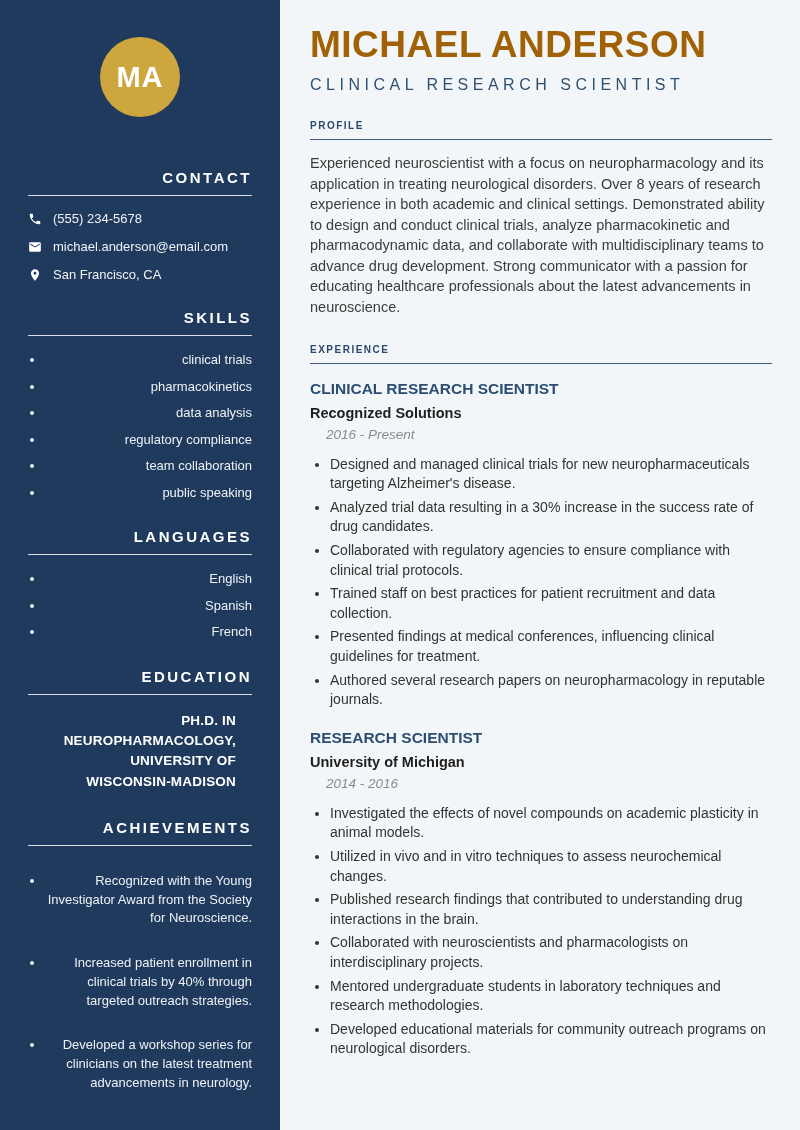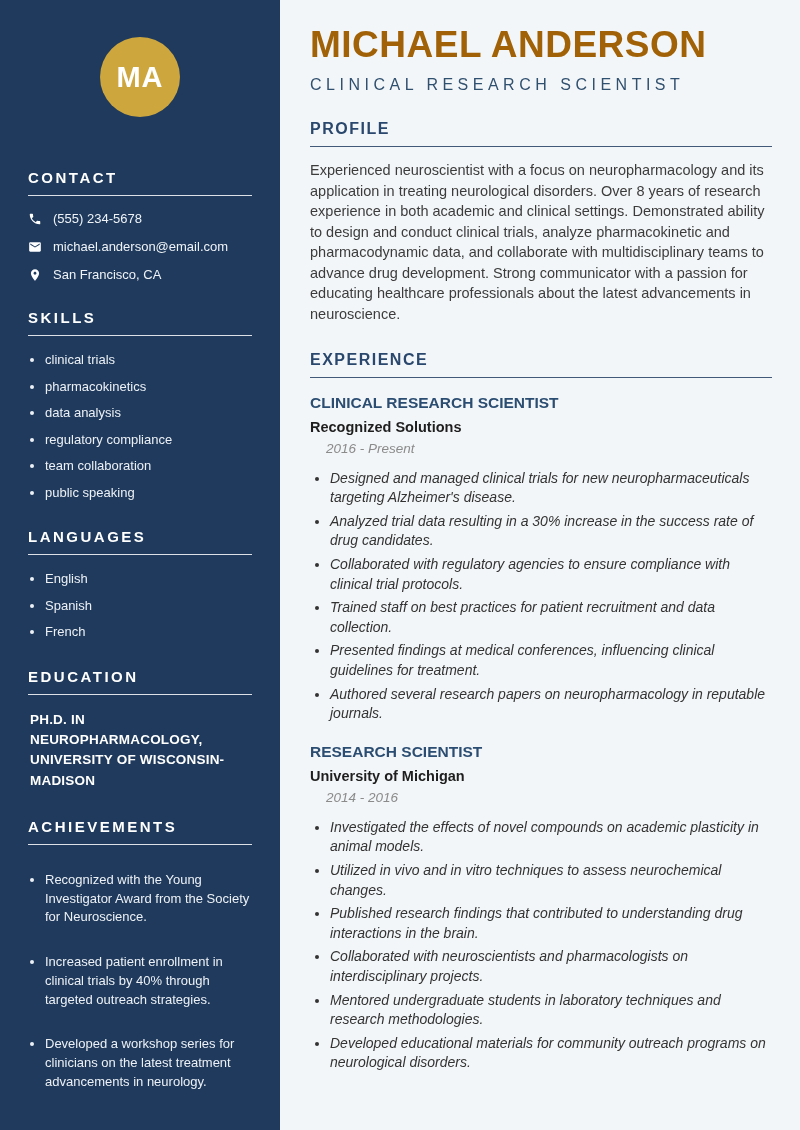--- a/index.html
+++ b/index.html
@@ -17,21 +17,21 @@
     background:#1F3A5C; color:#F2F5F9;
     padding:37px 28px 30px 28px;
   }
   .avatar {
     width:80px; height:80px; border-radius:50%;
     background:#CDA63E; color:#FFFFFF;
     display:flex; align-items:center; justify-content:center;
     font-size:29px; font-weight:700; letter-spacing:1px;
     margin:0 auto 52px auto;
   }
-  .side-section { margin-bottom:27px; }
+  .side-section { margin-bottom:27px;text-align:right; }
   .side-heading {
     margin:0 0 9px 0;
     font-size:15px; font-weight:700; letter-spacing:2.5px;
     color:#FFFFFF;
   }
   .side-rule {
     border:none; border-top:1.5px solid rgba(255,255,255,0.85);
     margin:0 0 15px 0;
   }
   .contact-row {
@@ -42,41 +42,41 @@
   .contact-row .cicon { width:14px; height:14px; flex:0 0 14px; display:block; }
   .side-list { margin:0; padding-left:17px; list-style:disc; }
   .side-list li {
     font-size:13px; color:#EDF1F6;
     margin-bottom:9px; line-height:1.35;
   }
   .side-list.tight li { margin-bottom:9px; }
   .side-list.achv li { margin-bottom:12px; line-height:1.44;margin-top:26px; }
   .degree {
     font-size:13.5px; font-weight:700; line-height:1.5;
-    letter-spacing:0.2px; color:#FFFFFF; margin:2px;
+    letter-spacing:0.2px; color:#FFFFFF; margin:16px;
   }
 
   
   .main {
     flex:1; box-sizing:border-box;
     background:#F3F6F8;
     padding:24px 28px 30px 30px;
   }
   .name {
     margin:0; font-size:37px; font-weight:700;
     letter-spacing:0.5px; color:#a16207;
   }
   .job-subtitle {
     margin:10px 0 0 0;
     font-size:16px; font-weight:400; letter-spacing:4.5px;
     color:#30506F;
   }
   .section { margin-top:26px; }
   .main-heading {
-    margin:0; font-size:16px; font-weight:700;
+    margin:0; font-size:10px; font-weight:700;
     letter-spacing:1.5px; color:#2A486D;
   }
   .main-rule {
     border:none; border-top:1px solid #42597A;
     margin:8px 0 13px 0;
   }
   .profile-text {
     margin:0; font-size:14.5px; line-height:1.42;
     color:#3C3C3C;
   }
@@ -87,21 +87,20 @@
   .company {
     margin:7px 0 0 0; font-size:14.5px; font-weight:700; color:#1E1E1E;
   }
   .dates {
     margin:6px 0 0 16px; font-size:13.5px; font-style:italic; color:#8B8B8B;
   }
   .job-bullets { margin:13px 0 0 0; padding-left:20px; list-style:disc; }
   .job-bullets li {
     font-size:14px; line-height:1.4; color:#333333;
     margin-bottom:4px;
-    font-style:italic;
   }
 </style>
 </head>
 <body>
 
 <aside class="sidebar">
 
   <div class="avatar">
     <span>MA</span>
   </div>

